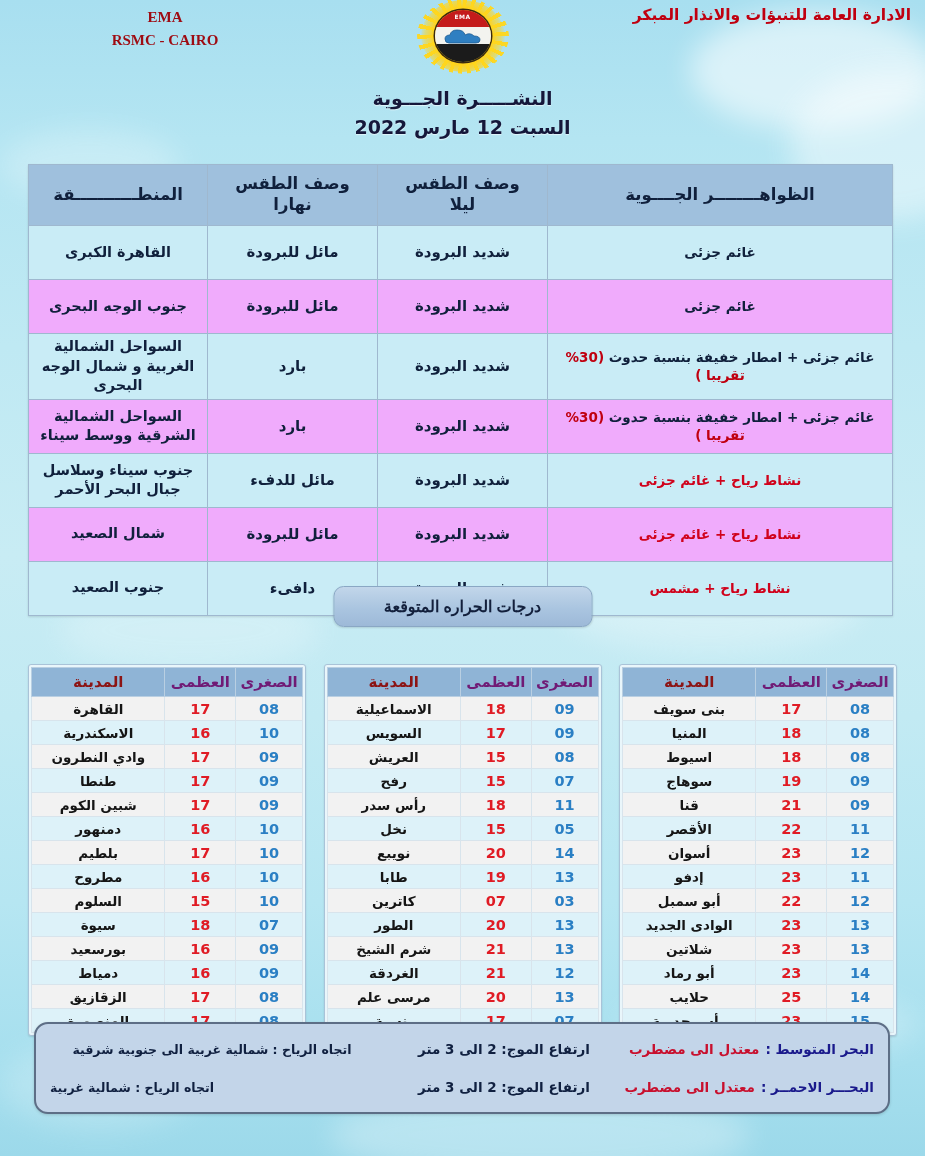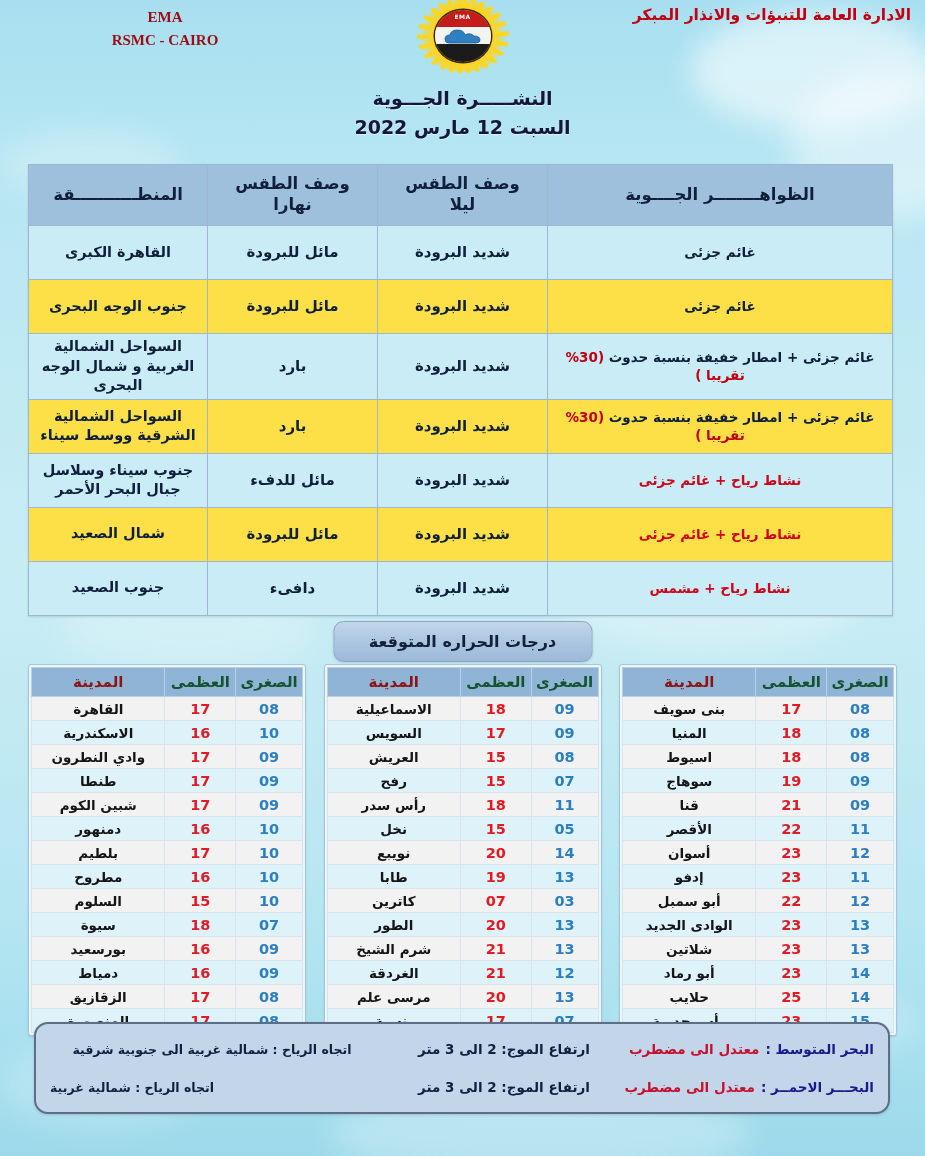--- a/index.html
+++ b/index.html
@@ -150,48 +150,49 @@
     padding: 3px 6px;
   }
   .main-table thead th {
     background: #9fc0dd;
     font-size: 16.5px;
     height: 54px;
     line-height: 1.25;
     letter-spacing: 0;
   }
   .main-table tbody tr.odd td  { background: #c9ecf6; }
-  .main-table tbody tr.even td { background: #fde047; }
+  .main-table tbody tr.even td { background: #f0abfc; }
   .main-table tbody td { font-size: 15px; height: 47px; line-height: 1.35; }
   .main-table td.region { font-size: 14.5px; }
   .main-table td.phen { font-size: 13.5px; }
   .phen .red { color: #d0021b; margin-top: 46px; }
   .phen .pct { color: #c00010; }
   col.c-phen   { width: 345px; }
   col.c-night  { width: 170px; }
   col.c-day    { width: 170px; }
   col.c-region { width: 179px; }
 
   
   .temps-banner {
     position: absolute;
     left: 50%;
     transform: translateX(-50%);
-    top: 621px;
+    top: 586px;
     width: 257px;
     height: 39px;
     line-height: 39px;
     text-align: center;
     background: linear-gradient(180deg,#c2d6ea 0%, #aac5e0 55%, #9db9d8 100%);
     border: 1px solid #8aa7c4;
     border-radius: 10px;
     font-size: 16px;
     font-weight: bold;
     color: #13203c;
     box-shadow: 0 1px 2px rgba(0,0,0,.12);
+    font-family: Liberation Serif, serif;
   }
 
   
   .temp-tables {
     position: absolute;
     top: 664px;
     left: 28px;
     width: 869px;
     display: flex;
     flex-direction: row-reverse;
@@ -211,21 +212,21 @@
     table-layout: fixed;
   }
   table.temp th {
     background: #8fb4d6;
     height: 26px;
     font-size: 15px;
     font-weight: bold;
     border: 1px solid #b9cfe2;
   }
   table.temp th.city { color: #8c1414; }
-  table.temp th.mx, table.temp th.mn { color: #14532d; }
+  table.temp th.mx, table.temp th.mn { color: #701a75; }
   table.temp td {
     height: 21px;
     font-size: 14.5px;
     font-weight: bold;
     border: 1px solid #d8e4ec;
     text-align: center;
   }
   table.temp td.city { text-align: center; color: #151515; font-size: 13.5px; }
   table.temp td.mx { color: #e01b24; }
   table.temp td.mn { color: #2a7fc4; }

